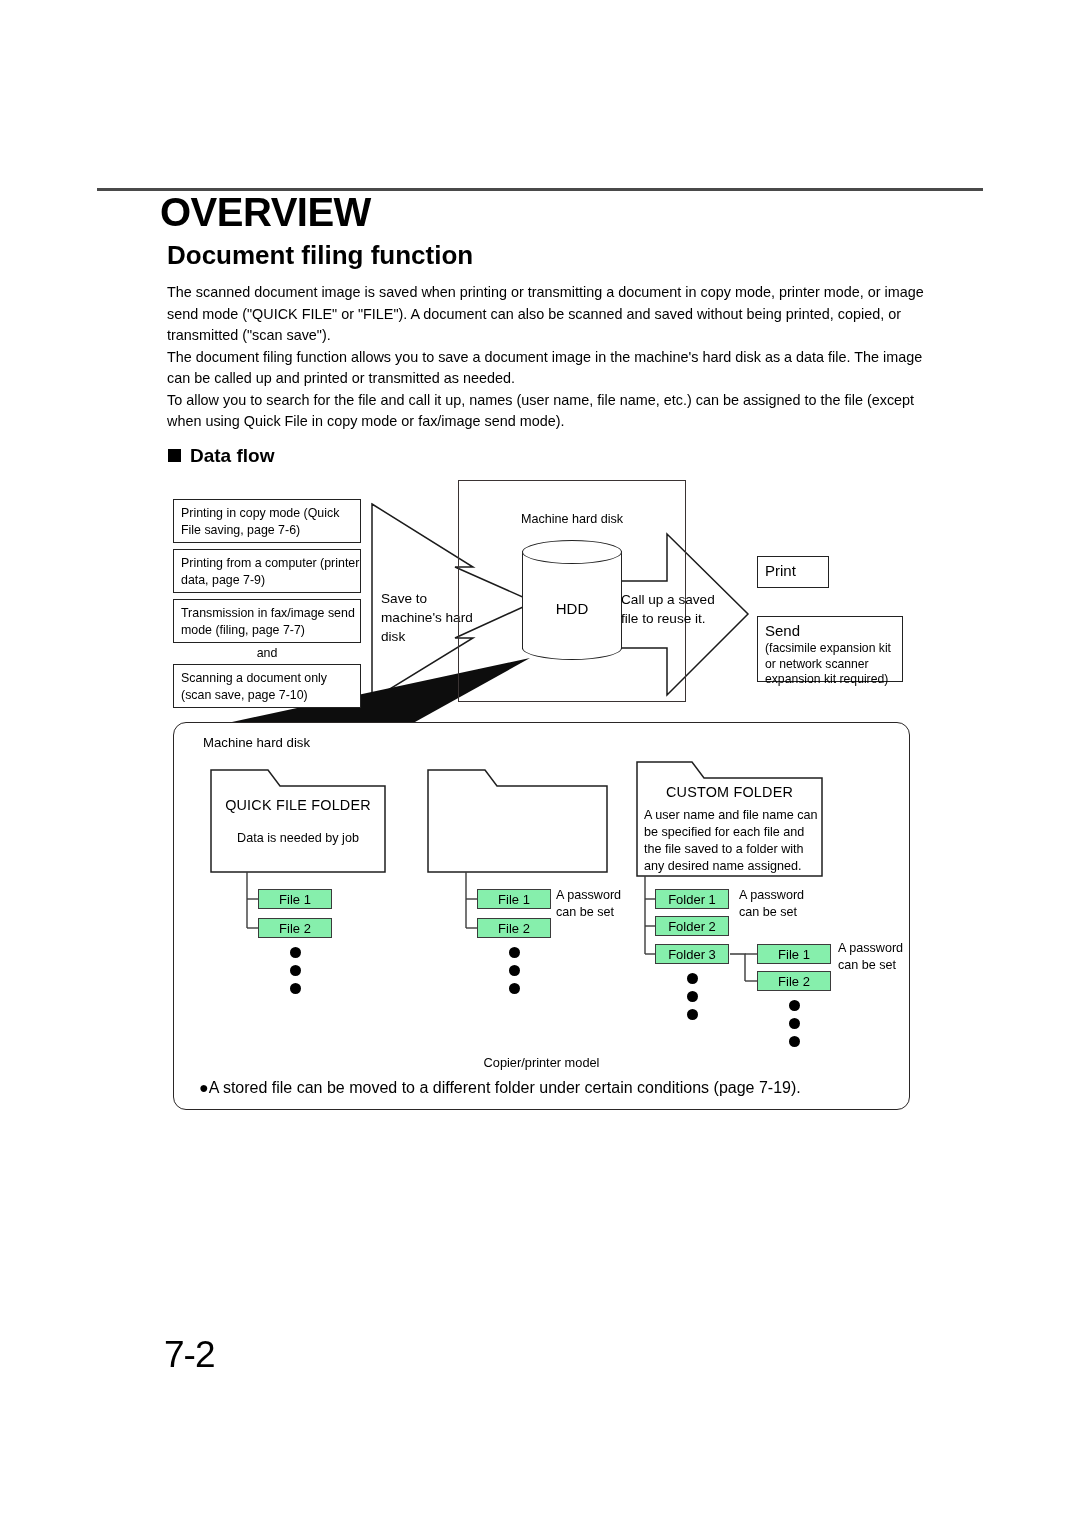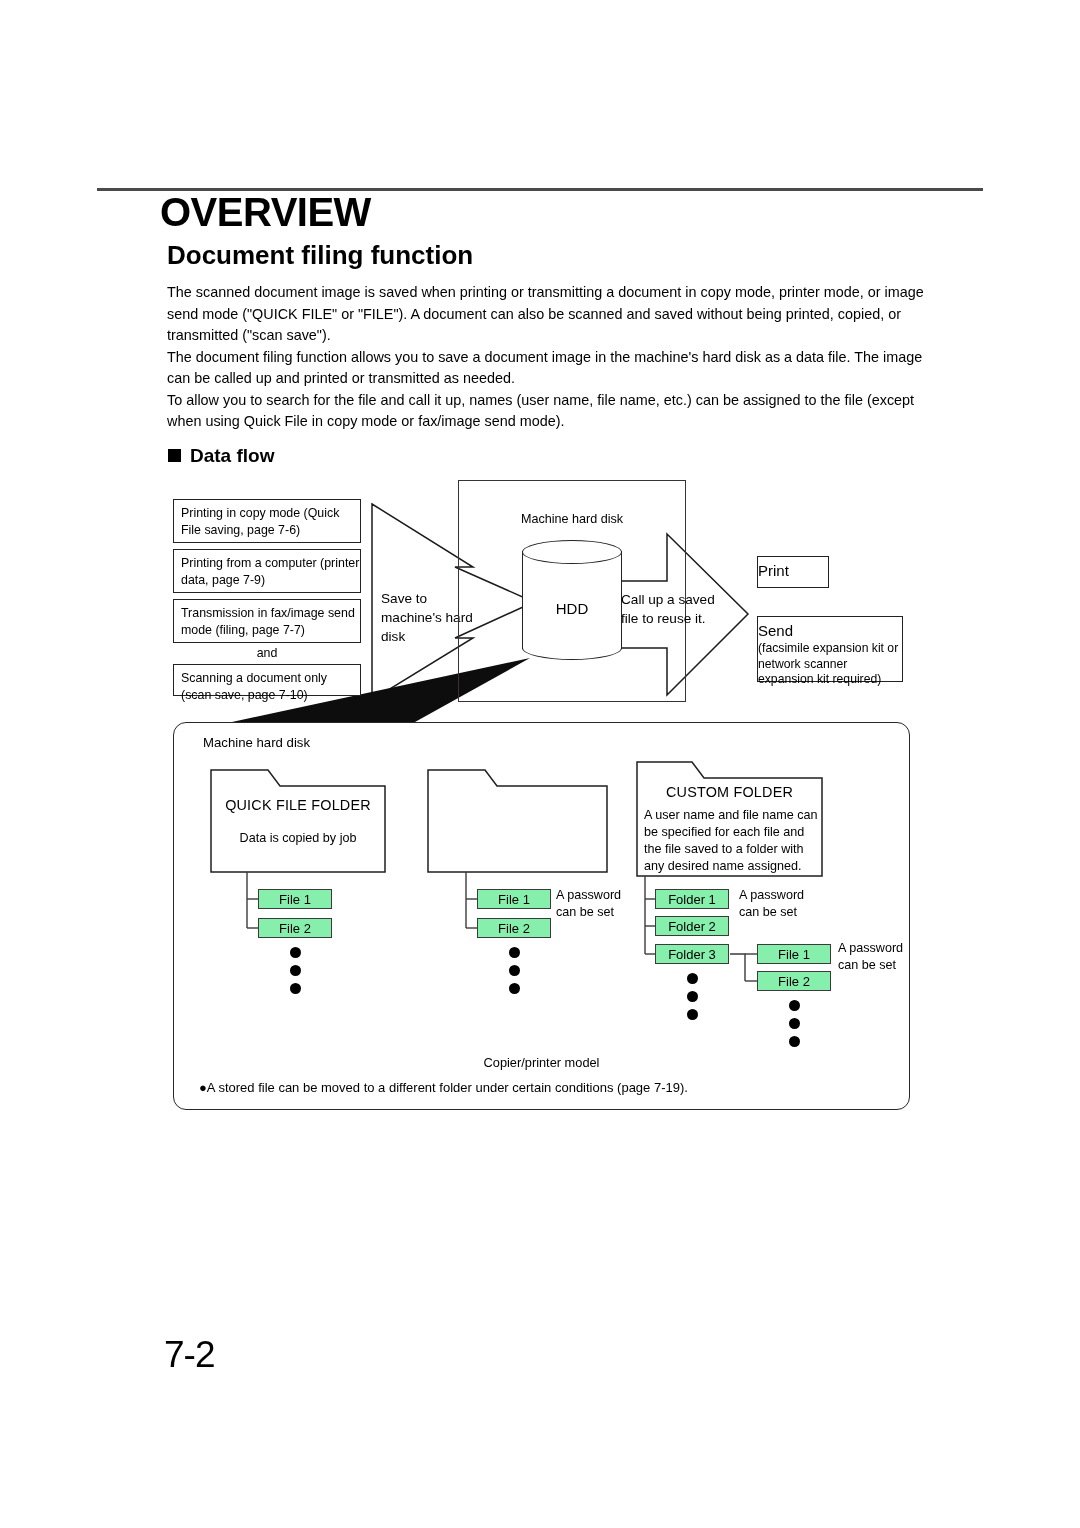--- a/index.html
+++ b/index.html
@@ -178,21 +178,21 @@
     font-size: 13.6px;
     line-height: 19px;
   }
 
   
   .outbox {
     position: absolute;
     border: 1.3px solid #222;
     background: #fff;
     box-sizing: border-box;
-    padding: 4px 0 4px 0;
+    padding: 4px 0 4px 7px;
   }
   .outbox .big { font-size: 15px; line-height: 20px; }
   .outbox .small { font-size: 12.2px; line-height: 15.6px; }
 
   
   .hdd-panel {
     position: absolute;
     left: 173px;
     top: 722px;
     width: 737px;
@@ -262,21 +262,21 @@
     left: 173px;
     top: 1055px;
     width: 737px;
     text-align: center;
     font-size: 12.8px;
   }
   .moved-note {
     position: absolute;
     left: 199px;
     top: 1078px;
-    font-size: 13px;
+    font-size: 16px;
     line-height: 20px;
   }
 
   
   .pageno {
     position: absolute;
     left: 164px;
     top: 1334px;
     font-size: 37px;
     font-weight: normal;
@@ -319,21 +319,21 @@
     </div>
     <div class="srcbox" style="left:173px; top:549px; width:188px; height:44px;">
       <span>Printing from a computer (printer data, page 7-9)</span>
     </div>
     <div class="srcbox" style="left:173px; top:599px; width:188px; height:44px;">
       <span>Transmission in fax/image send mode (filing, page 7-7)</span>
     </div>
     <div class="and-label" style="left:173px; top:646px; width:188px;">
       <span>and</span>
     </div>
-    <div class="srcbox" style="left:173px; top:664px; width:188px; height:32px;">
+    <div class="srcbox" style="left:173px; top:664px; width:188px; height:44px;">
       <span>Scanning a document only (scan save, page 7-10)</span>
     </div>
 
     <div class="arrow-label" style="left:381px; top:589px; width:110px;">
       <span>Save to machine's hard disk</span>
     </div>
 
     <div class="hd-frame"></div>
     <div class="hd-caption">
       <span>Machine hard disk</span>
@@ -391,21 +391,21 @@
         <path d="M645,954 L655,954"></path>
         <path d="M730,954 L745,954 L745,981"></path>
         <path d="M745,954 L757,954"></path>
         <path d="M745,981 L757,981"></path>
       </g>
     </svg>
 
     <div class="folder" style="left:211px; top:770px; width:174px; height:102px;">
       <div class="ftitle">QUICK FILE FOLDER</div>
       <div class="fdesc" style="left:0; top:60px; width:174px; text-align:center;">
-        <span>Data is copied by job</span>
+        <span>Data is needed by job</span>
       </div>
     </div>
 
 
     <div class="folder" style="left:637px; top:762px; width:185px; height:114px;">
       <div class="ftitle" style="top:22px;">CUSTOM FOLDER</div>
       <div class="fdesc" style="left:7px; top:45px; width:176px;">
         <span>A user name and file name can be specified for each file and the file saved to a folder with any desired name assigned.</span>
       </div>
     </div>

